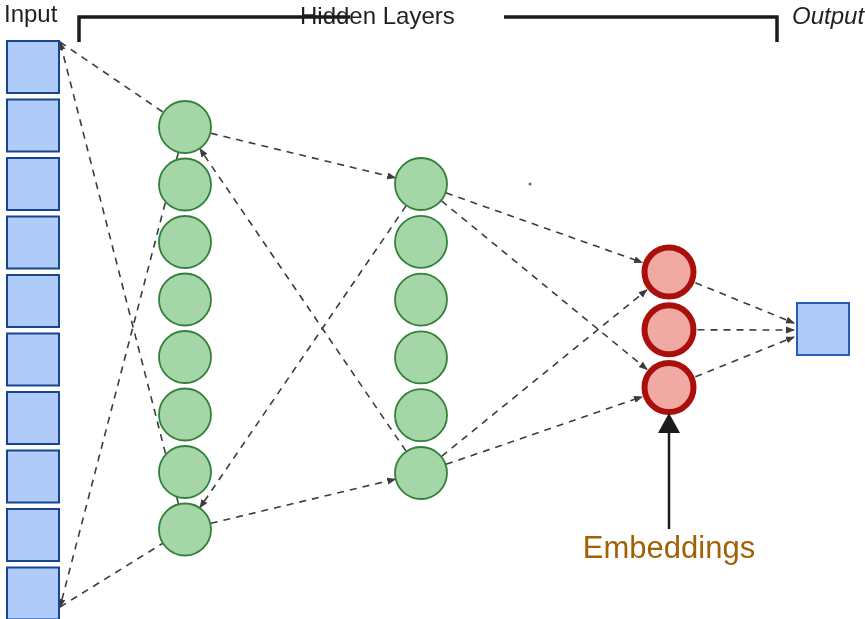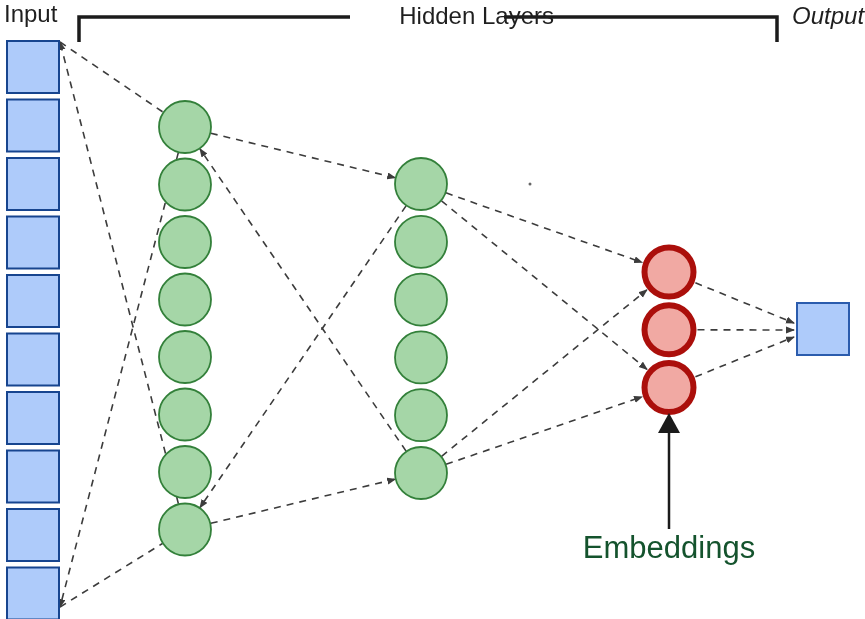--- a/index.html
+++ b/index.html
@@ -8,23 +8,23 @@
     font-family:"Liberation Sans", sans-serif;
     position:relative;
   }
   #canvas{position:absolute;inset:0;width:865px;height:619px;}
   svg{position:absolute;left:0;top:0;display:block;}
   .lbl{
     position:absolute;color:#1f1f1f;font-size:24px;line-height:1.1;
     white-space:nowrap;user-select:none;
   }
   #lbl-input{left:4px;top:1px;}
-  #lbl-hidden{left:300px;top:3px;width:254px;text-align:right;}
+  #lbl-hidden{left:300px;top:3px;width:254px;text-align:left;}
   #lbl-output{left:792px;top:3px;font-style:italic;}
-  #lbl-emb{left:669px;top:531px;transform:translateX(-50%);font-size:31px;color:#14532d;}
+  #lbl-emb{left:669px;top:531px;transform:translateX(-50%);font-size:31px;color:#a16207;}
 </style>
 </head>
 <body>
 
 <div id="canvas">
   <svg id="net" width="865" height="619" viewBox="0 0 865 619">
       <defs>
         <marker id="arr" markerWidth="10" markerHeight="8" refX="8" refY="3.5" orient="auto" markerUnits="userSpaceOnUse">
           <path d="M0,0 L9,3.5 L0,7 Z" fill="#3c3c3c"></path>
         </marker>

